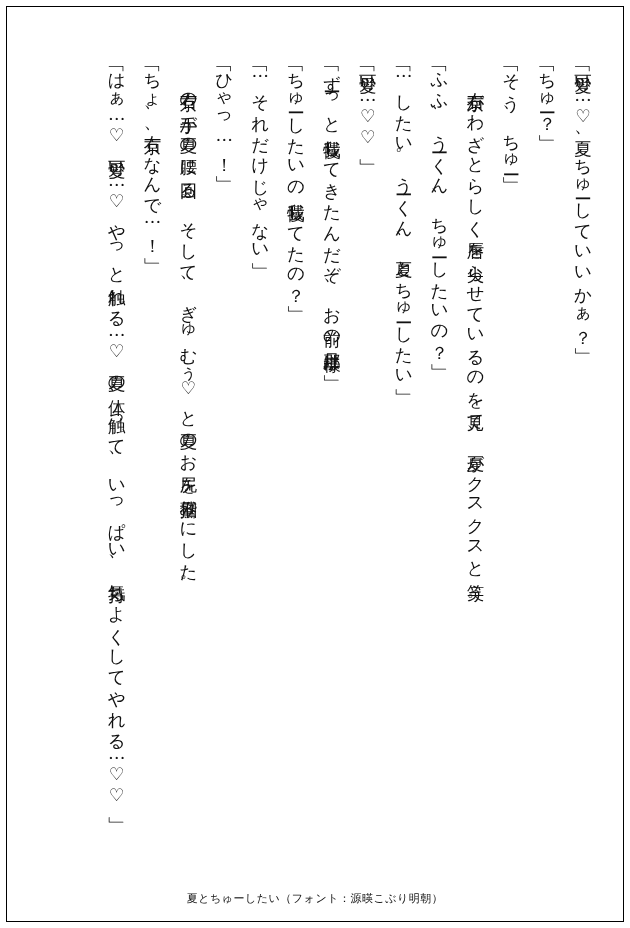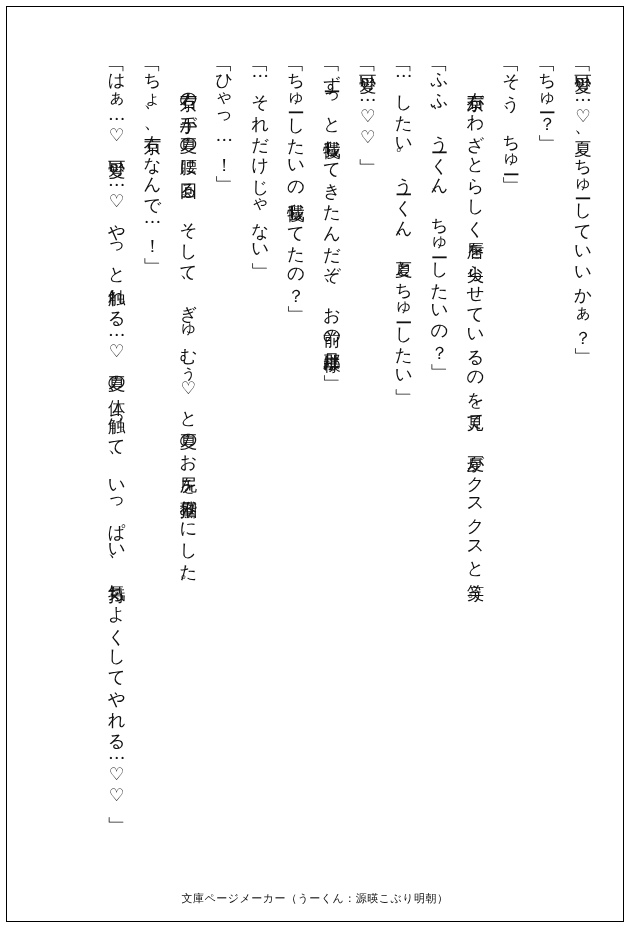--- a/index.html
+++ b/index.html
@@ -85,15 +85,15 @@
     <p>「可愛い…♡♡」</p>
     <p>「ずーっと我慢してきたんだぞ、お前の旦那様は」</p>
     <p>「ちゅーしたいの我慢してたの？」</p>
     <p>「…それだけじゃない」</p>
     <p>「ひゃっ…！」</p>
     <p>　右京の手が夏の腰に回る。そして、ぎゅむぅ♡と夏のお尻を鷲掴みにした。</p>
     <p>「ちょ、右京、なんで…！」</p>
     <p>「はぁ…♡可愛い…♡やっと触れる…♡夏の体、触って、いっぱい、気持ちよくしてやれる…♡♡」</p>
   </div>
 
-  <div id="footer">文庫ページメーカー（うーくん：源暎こぶり明朝）</div>
+  <div id="footer">夏とちゅーしたい（フォント：源暎こぶり明朝）</div>
 
 </div>
 
 </body></html>

